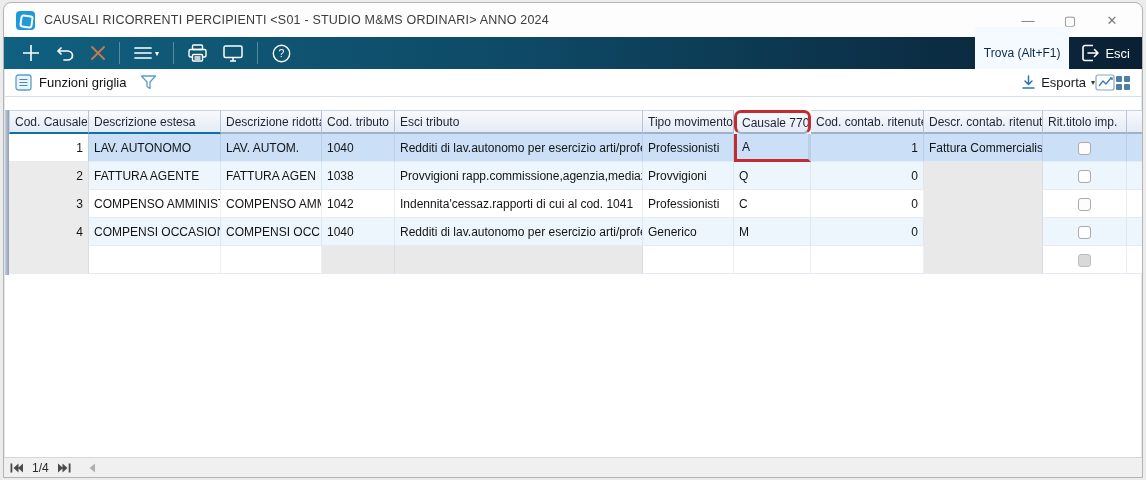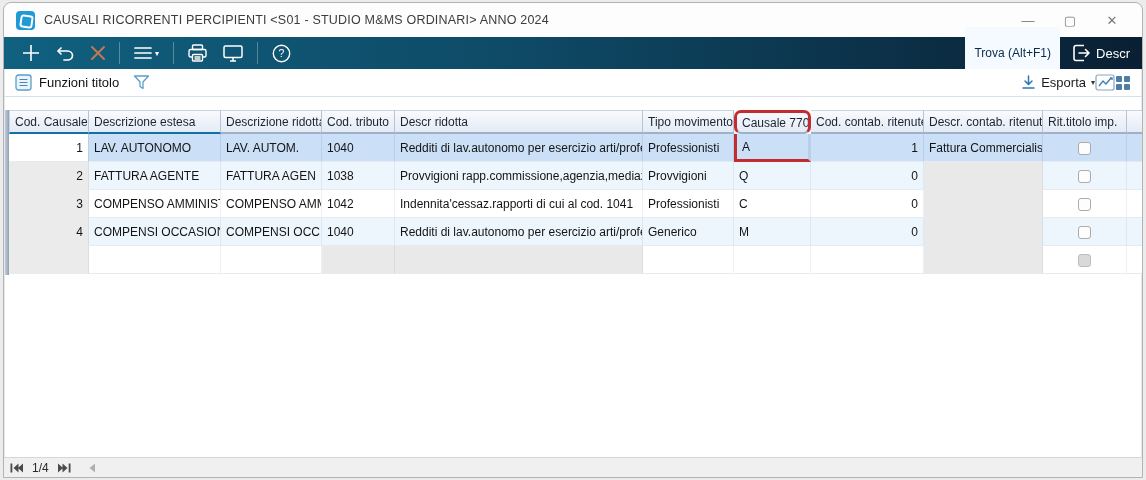--- a/index.html
+++ b/index.html
@@ -134,32 +134,32 @@
         </span>
     </div>
     <div class="trova">Trova (Alt+F1)</div>
     <div class="esci">
       <span>
           <svg width="18" height="18" viewBox="0 0 18 18" fill="none" stroke="#fff" stroke-width="1.6">
             <path d="M12 1.5H4a2 2 0 0 0-2 2v11a2 2 0 0 0 2 2h8"></path>
             <path d="M7 9h9.5M13.5 5.5 17 9l-3.5 3.5" stroke-linecap="round" stroke-linejoin="round"></path>
           </svg>
         </span>
-      <span>Descr</span>
+      <span>Esci</span>
     </div>
   </div>
 
   <div class="gridbar">
     <span>
         <svg width="17" height="17" viewBox="0 0 17 17">
           <rect x="1" y="1" width="15" height="15" rx="2.5" fill="#eaf4fb" stroke="#5b9ec9" stroke-width="1.3"></rect>
           <path d="M4.5 5.5h8M4.5 8.5h8M4.5 11.5h8" stroke="#4a86b8" stroke-width="1.2"></path>
         </svg>
       </span>
-    <span class="fglabel">Funzioni titolo</span>
+    <span class="fglabel">Funzioni griglia</span>
     <span>
         <svg width="17" height="17" viewBox="0 0 17 17" fill="none" stroke="#5b9ec9" stroke-width="1.3">
           <path d="M1.5 2h14l-5.5 6v6.5l-3-2V8z" stroke-linejoin="round"></path>
         </svg>
       </span>
     <div class="gb-right">
       <div class="esporta">
         <span>
             <svg width="15" height="15" viewBox="0 0 15 15" fill="none" stroke="#2e75b6" stroke-width="1.5">
               <path d="M7.5 1v8M4 6l3.5 3.5L11 6" stroke-linecap="round" stroke-linejoin="round"></path>
@@ -202,21 +202,21 @@
         <col style="width:119px">
           <col style="width:84px">
           <col style="width:18px">
       </colgroup>
       <thead>
         <tr>
           <th class="sorted">Cod. Causale</th>
           <th class="sorted">Descrizione estesa</th>
           <th>Descrizione ridotta</th>
           <th>Cod. tributo</th>
-          <th>Descr ridotta</th>
+          <th>Esci tributo</th>
           <th>Tipo movimento</th>
           <th class="hl">Causale 770</th>
           <th>Cod. contab. ritenute</th>
           <th>Descr. contab. ritenute</th>
           <th>Rit.titolo imp.</th>
           <th></th>
         </tr>
       </thead>
       <tbody>
         <tr class="sel">

